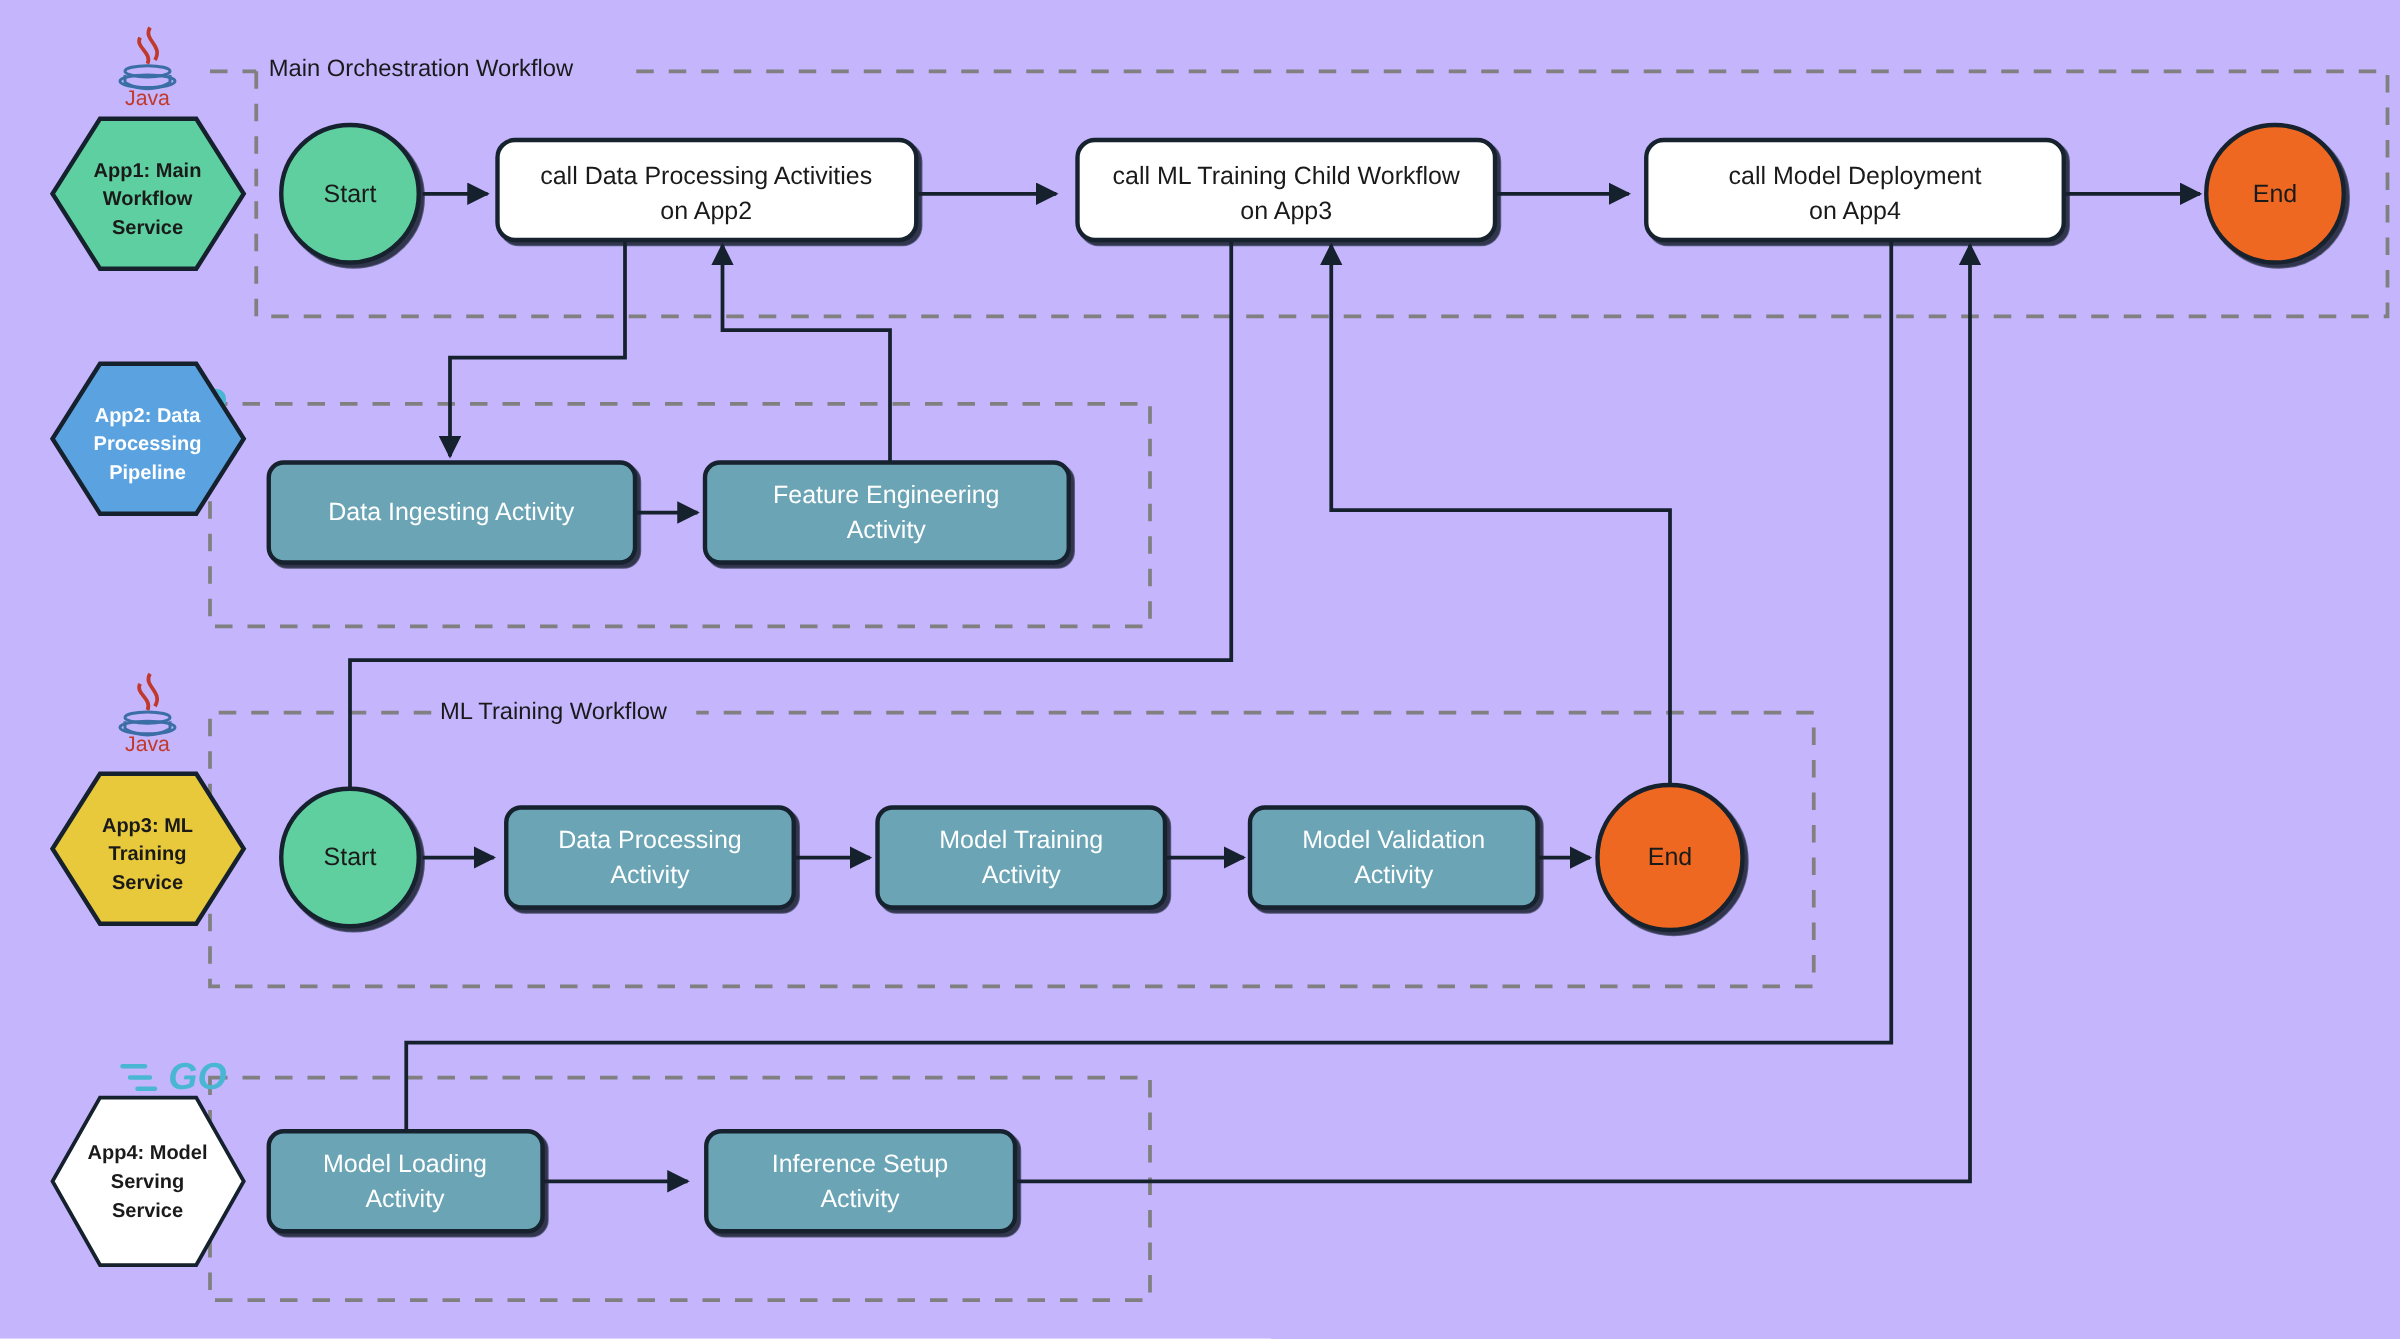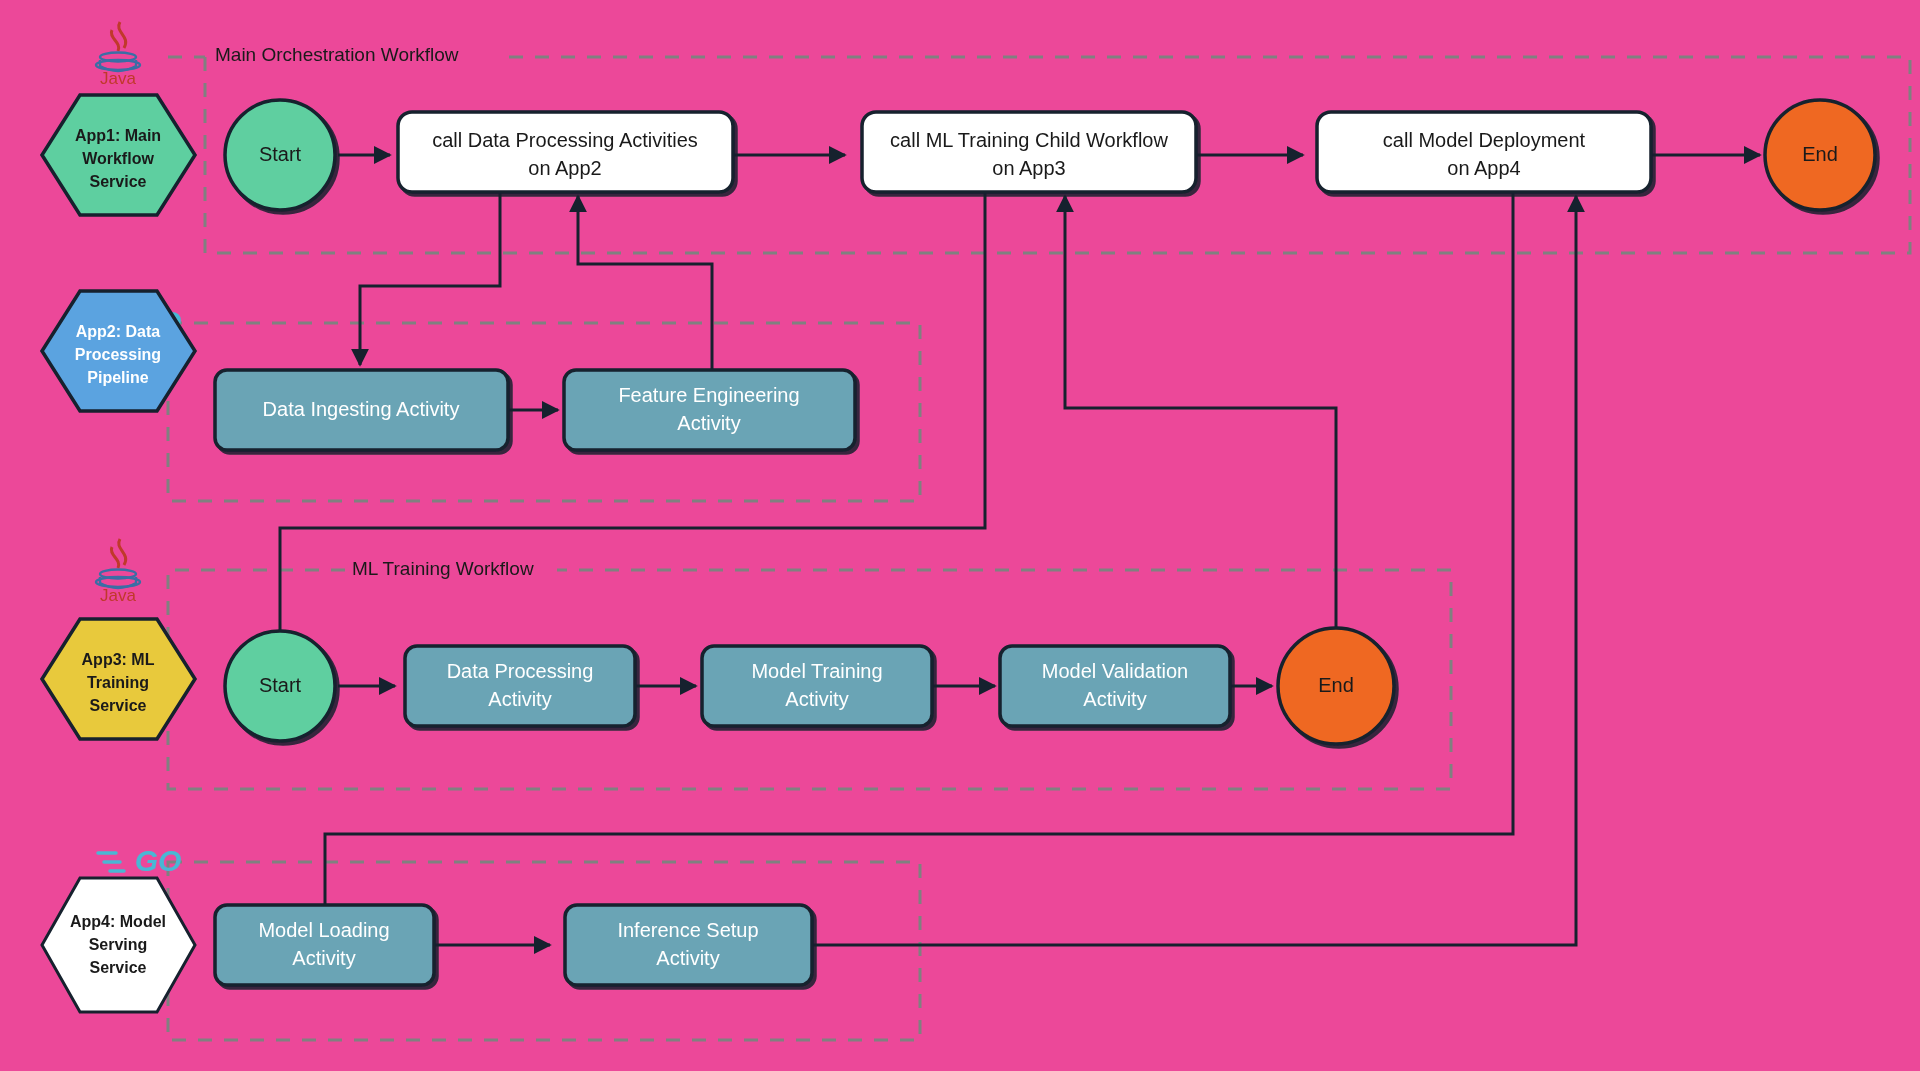--- a/index.html
+++ b/index.html
@@ -5,21 +5,21 @@
   html, body {
     margin: 0;
     padding: 0;
     background: #ffffff;
     font-family: "Liberation Sans", sans-serif;
   }
   #page {
     position: relative;
     width: 1920px;
     height: 1071px;
-    background: #ec4899;
+    background: #c4b5fd;
     overflow: hidden;
   }
   svg#diagram {
     position: absolute;
     left: 0;
     top: 0;
     width: 1920px;
     height: 1071px;
   }
   .lane-label {

